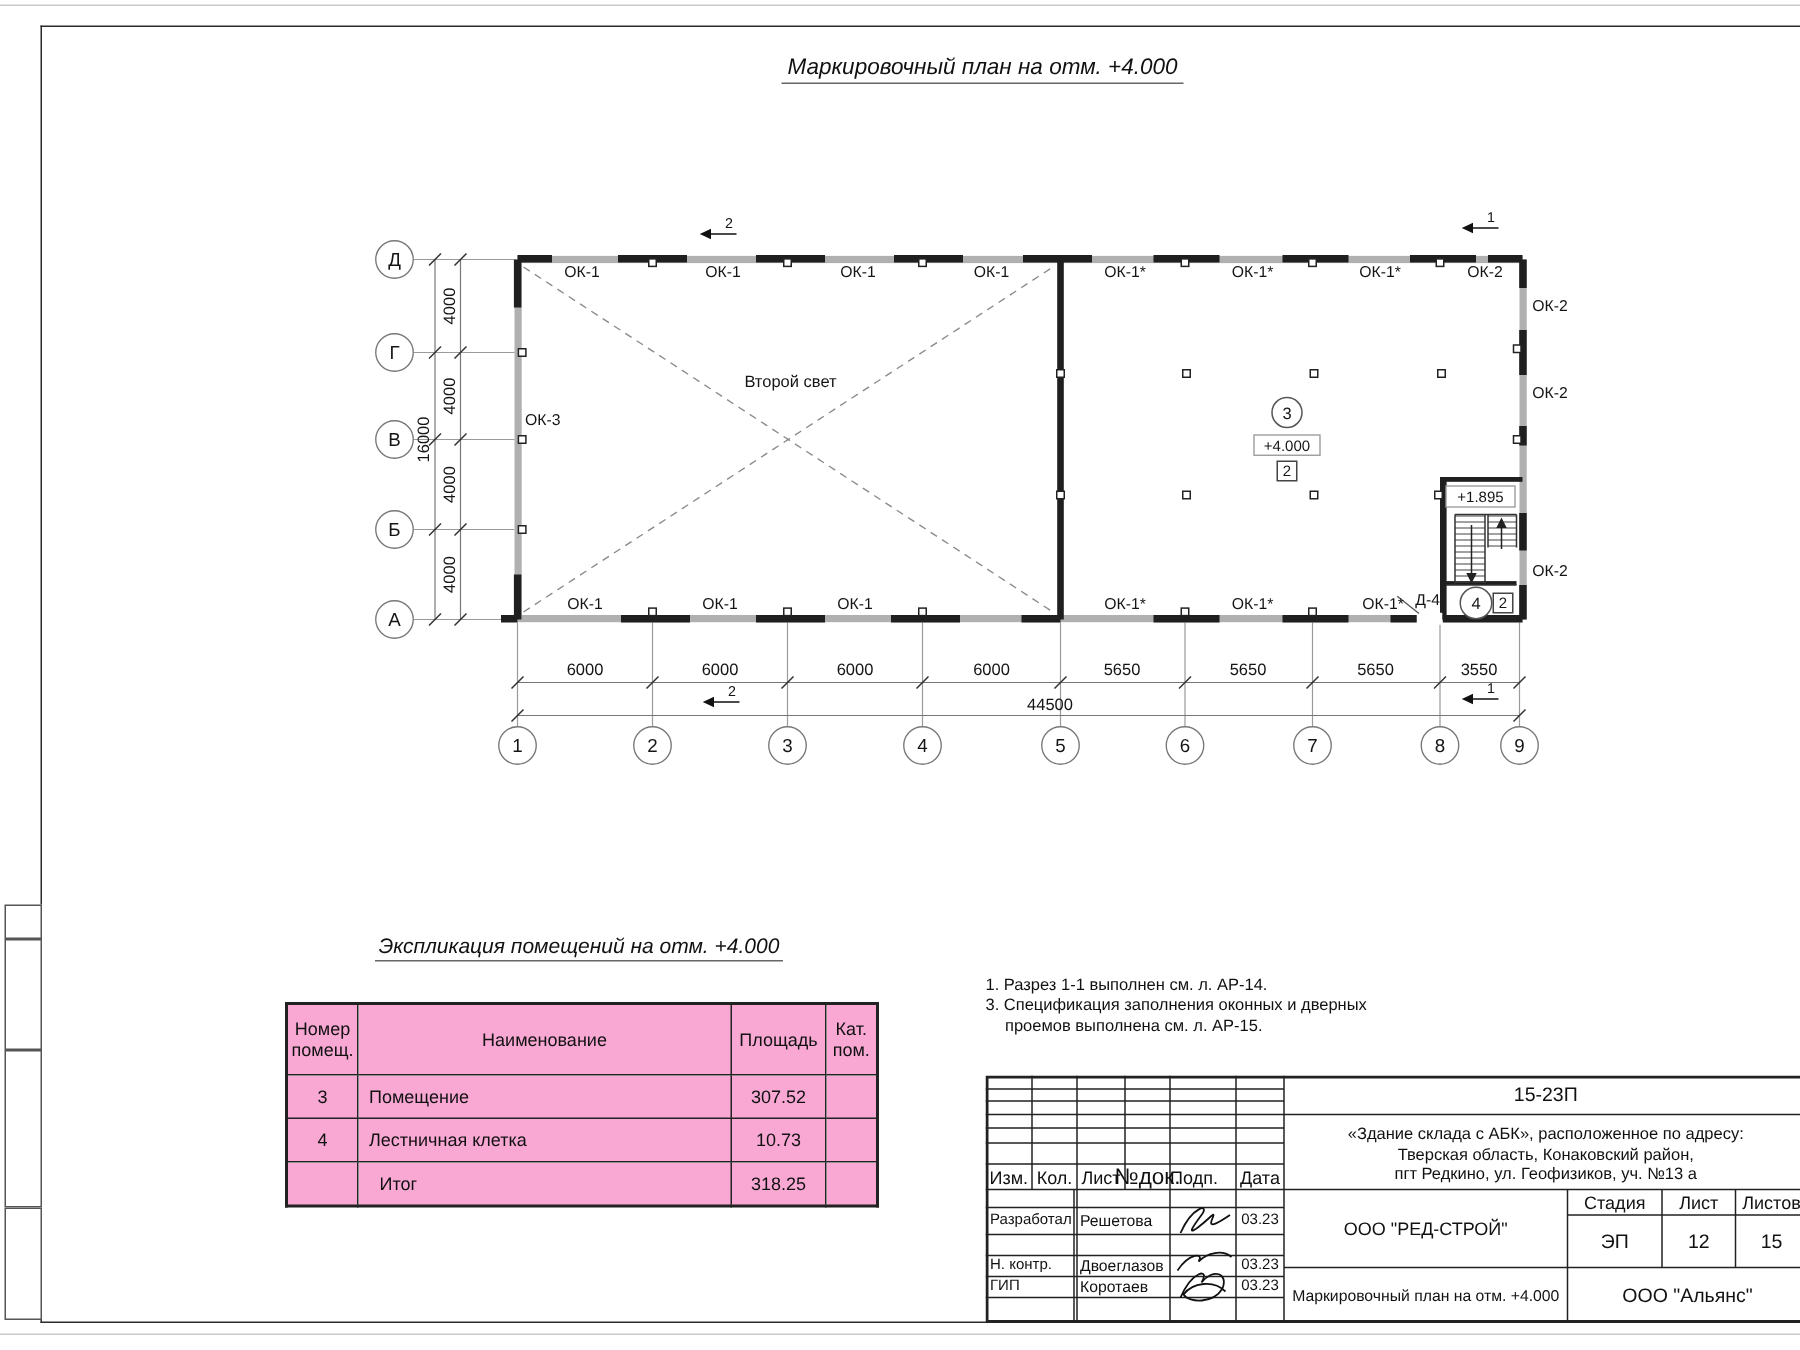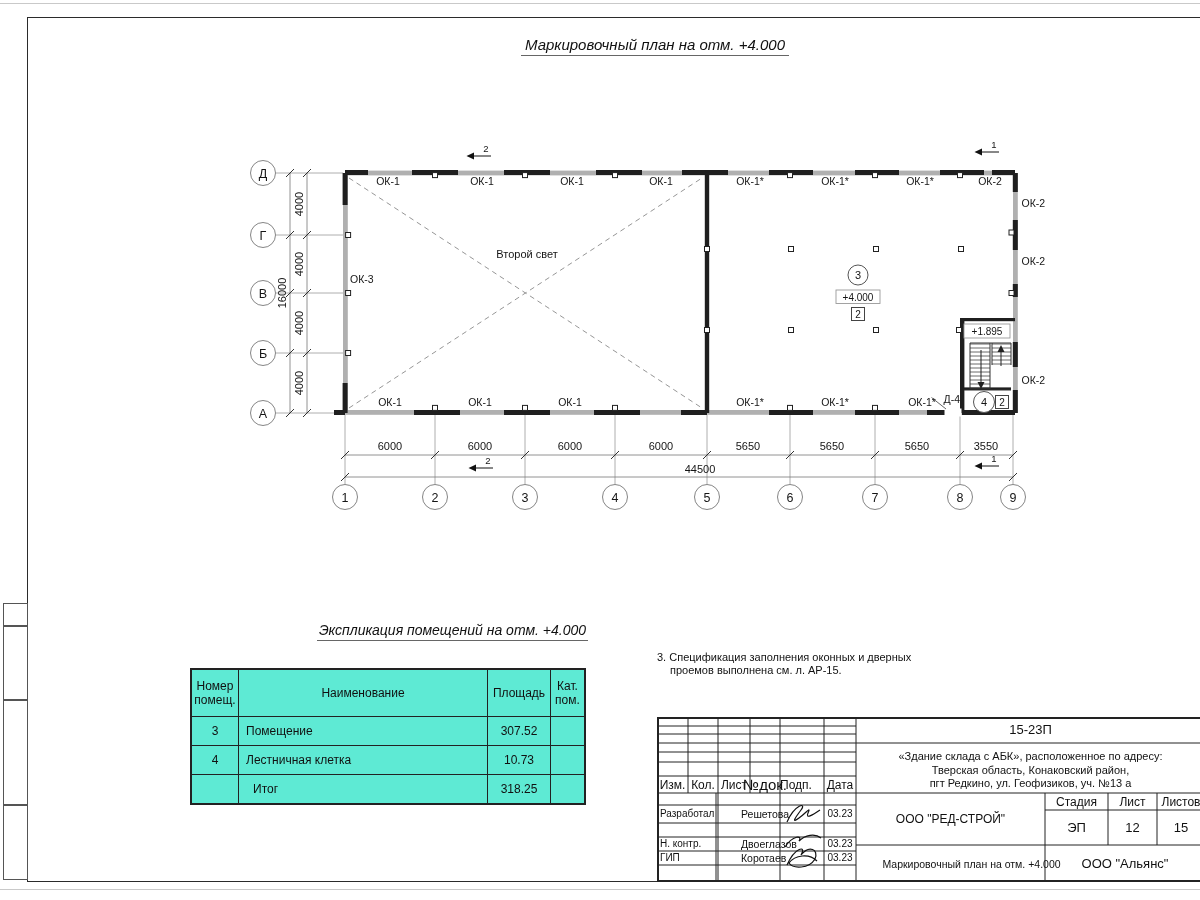--- a/index.html
+++ b/index.html
@@ -5,47 +5,47 @@
   html,body{margin:0;padding:0;background:#fff;width:1200px;height:900px;overflow:hidden;
     font-family:"Liberation Sans",sans-serif;color:#111;}
   .abs{position:absolute;}
   .edge{position:absolute;background:#c9c9c9;}
   #frame{position:absolute;left:27px;top:17px;width:1180px;height:865px;
     border:1.8px solid #2b2b2b;border-right:none;box-sizing:border-box;}
   .mbox{position:absolute;border:1px solid #555;box-sizing:border-box;background:#fff;}
   #main-title{position:absolute;left:440px;top:36px;width:430px;text-align:center;
     font-style:italic;font-size:15px;}
   #main-title span{border-bottom:1px solid #666;padding:0 4px 2px 4px;}
-  #sched-title{position:absolute;left:204px;top:622px;width:384px;text-align:right;
+  #sched-title{position:absolute;left:194px;top:622px;width:384px;text-align:center;
     font-style:italic;font-size:14px;}
   #sched-title span{border-bottom:1px solid #666;padding:0 2px 2px 2px;}
   
   svg text{font-family:"Liberation Sans",sans-serif;fill:#151515;}
   .mid{text-anchor:middle;}
   .endA{text-anchor:end;}
   .t9{font-size:9.5px;} .t10{font-size:10.5px;} .t105{font-size:10px;}
   .t11{font-size:11px;} .t12{font-size:12.5px;}
   
   #sched{position:absolute;left:190px;top:668px;border-collapse:collapse;table-layout:fixed;}
   #sched th,#sched td{border:1px solid #222;font-weight:normal;font-size:12px;
-    overflow:hidden;background:#5eead4;}
+    overflow:hidden;background:#f9a8d4;}
   #sched{border:2px solid #222;}
   #sched th{height:44px;text-align:center;vertical-align:middle;line-height:14px;}
   #sched td{height:26px;text-align:center;vertical-align:middle;}
   #sched td.nm{text-align:left;padding-left:7px;margin-left:12px;}
   #sched td.itg{text-align:left;padding-left:14px;}
   
   #notes{position:absolute;left:657px;top:651px;width:360px;font-size:11px;line-height:13.4px;}
   #notes .ind{padding-left:13px;}
   
   #tb{position:absolute;left:657px;top:717px;width:548px;height:165px;}
   #tb .cell{position:absolute;display:flex;align-items:center;justify-content:center;
     text-align:center;font-size:12px;line-height:12px;}
   #tb .lft{justify-content:flex-start;text-align:left;}
-  #tb .f9{font-size:15px;} #tb .f10{font-size:10px;} #tb .f105{font-size:10.5px;padding-left:21px;} #tb .f13{font-size:13px;}
+  #tb .f9{font-size:15px;} #tb .f10{font-size:10px;} #tb .f105{font-size:10.5px;} #tb .f13{font-size:13px;}
 </style>
 </head>
 <body>
 
 <div class="edge" style="left:0;top:3px;width:1200px;height:1px;"></div>
 <div class="edge" style="left:0;top:889px;width:1200px;height:1px;"></div>
 <div id="frame"></div>
 
 <div class="mbox" style="left:3px;top:603px;width:25px;height:23px;"></div>
 <div class="mbox" style="left:3px;top:626px;width:25px;height:74px;"></div>
@@ -287,20 +287,21 @@
   <tr>
     <td></td>
     <td class="itg">Итог</td>
     <td>318.25</td>
     <td></td>
   </tr>
 </tbody>
   </table>
 
 <div id="notes">
+  <div>1. Разрез 1-1 выполнен см. л. АР-14.</div>
   <div>3. Спецификация заполнения оконных и дверных</div>
   <div class="ind">проемов выполнена см. л. АР-15.</div>
 </div>
 
 <div id="tb">
   <svg width="548" height="165" viewBox="0 0 548 165" style="position:absolute;left:0;top:0;">
     <rect x="1" y="1" width="546" height="163" fill="none" stroke="#222" stroke-width="2"></rect>
     <g stroke="#222" stroke-width="1" fill="none">
       <path d="M31 0V76 M93 0V76 M61 0V165 M123 0V165 M167 0V165 M199 0V165"></path>
       <path d="M59 76V165"></path>

